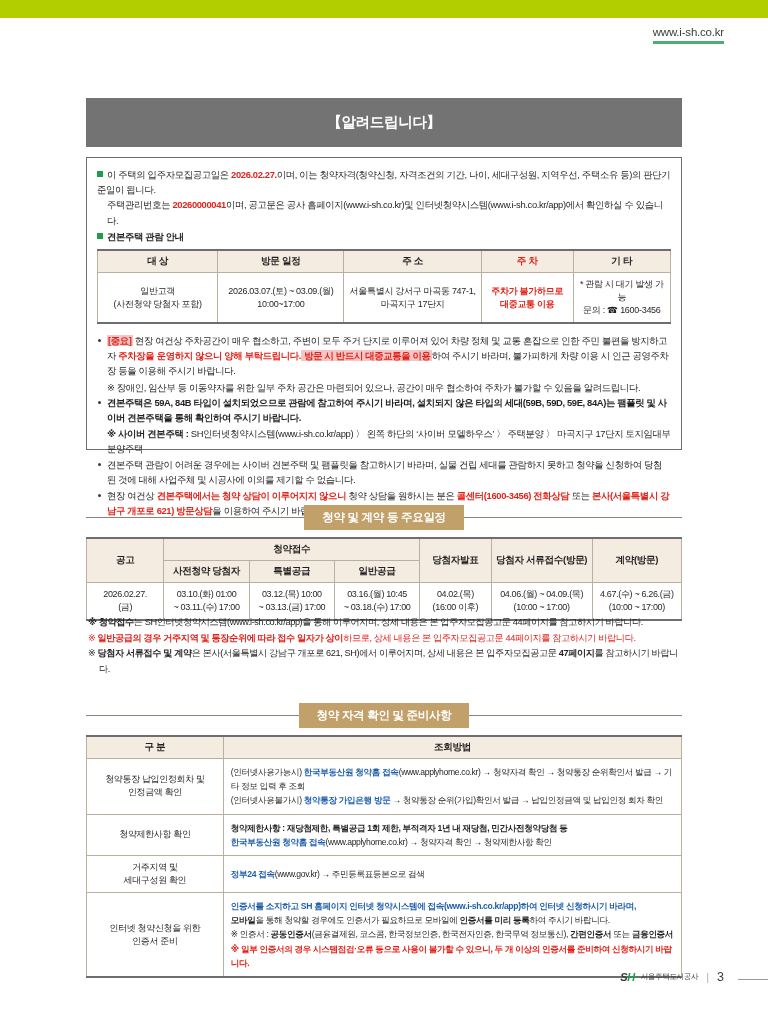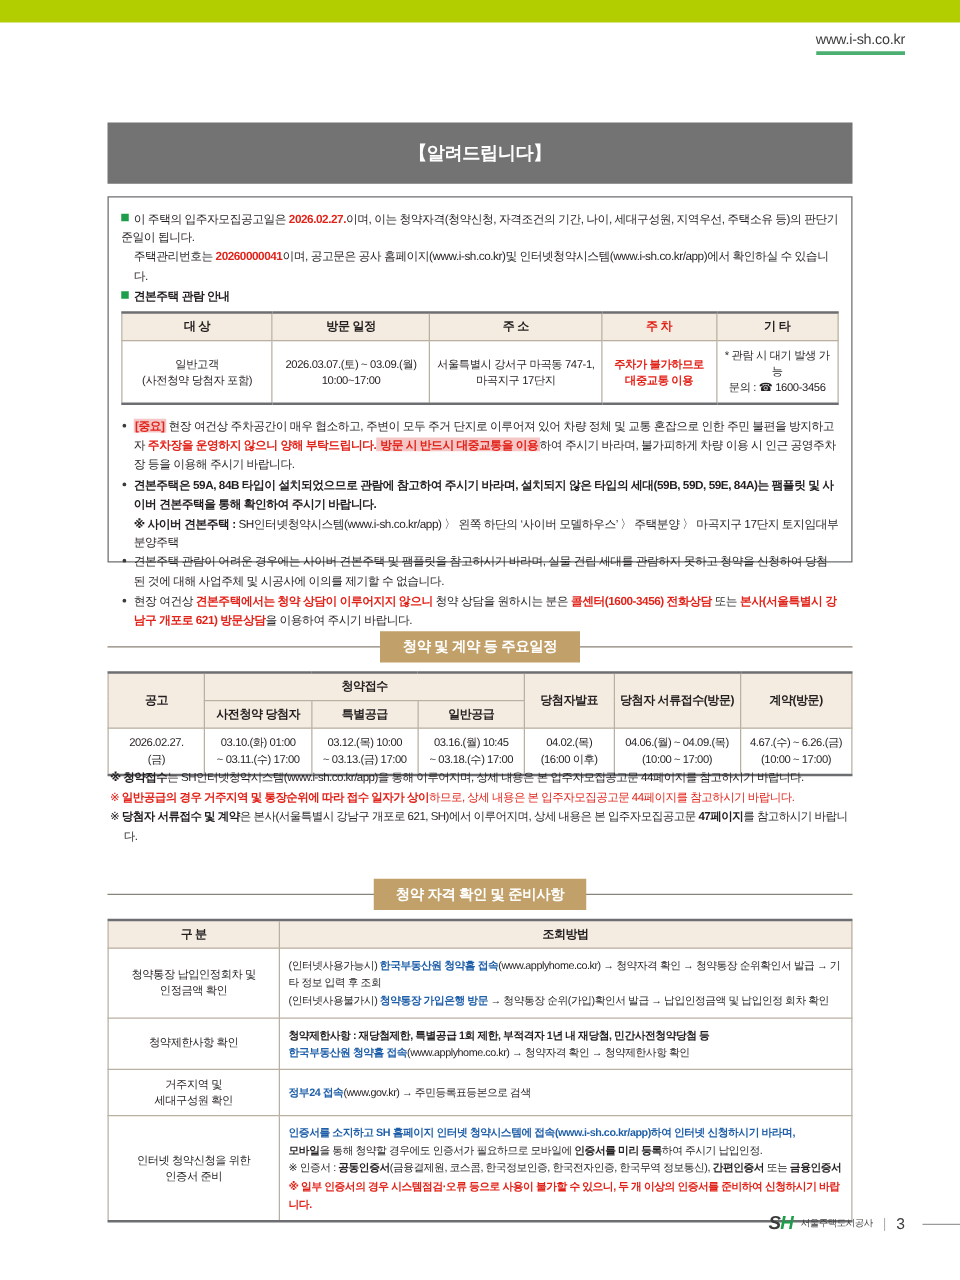--- a/index.html
+++ b/index.html
@@ -106,21 +106,21 @@
   .t3 td.val { font-size:8.6px; padding:6px 7px; line-height:14.2px; text-align:left; }
   .t3-top { border-top:2px solid #6d6e71 !important; }
   .t3-bot { border-bottom:2px solid #6d6e71 !important; }
   .blue { color:#1f5fa9; font-weight:bold; }
 
   
   .footer { position:absolute; left:0; right:0; bottom:36px; height:18px; }
   .footer-inner {
     position:absolute; right:44px; top:0; display:flex; align-items:center; gap:6px;
   }
-  .logo-sh { font-size:15px; font-weight:bold; font-style:italic; color:#3c3c3b; letter-spacing:-0.5px; }
+  .logo-sh { font-size:11px; font-weight:bold; font-style:italic; color:#3c3c3b; letter-spacing:-0.5px; }
   .logo-sh .h { color:#1e9e4a; }
   .logo-name { font-size:7.6px; color:#3c3c3b; letter-spacing:-0.4px; }
   .pg-div { color:#b0b0b0; font-size:11px; margin:0 2px; }
   .pg-num { font-size:12.5px; color:#3c3c3b; }
   .foot-rule { position:absolute; right:0; top:9px; width:28px; height:1px; background:#9a9a9a; }
 </style>
 </head>
 <body>
 
 <div class="topbar"></div>
@@ -178,20 +178,21 @@
       </td>
     </tr>
   </tbody>
     </table>
 
   <div class="blist">
 
     <div class="bullet line">
       <span class="hl">[중요]</span><span> 현장 여건상 주차공간이 매우 협소하고, 주변이 모두 주거 단지로 이루어져 있어 차량 정체 및 교통 혼잡으로 인한 주민 불편을 방지하고자 </span><span class="redb">주차장을 운영하지 않으니 양해 부탁드립니다.</span><span class="hl"> 방문 시 반드시 대중교통을 이용</span><span>하여 주시기 바라며, 불가피하게 차량 이용 시 인근 공영주차장 등을 이용해 주시기 바랍니다.</span>
     </div>
+    <div class="line sub">※ 장애인, 임산부 등 이동약자를 위한 일부 주차 공간은 마련되어 있으나, 공간이 매우 협소하여 주차가 불가할 수 있음을 알려드립니다.</div>
 
     <div class="bullet line">
       <span class="b">견본주택은 59A, 84B 타입이 설치되었으므로 관람에 참고하여 주시기 바라며, 설치되지 않은 타입의 세대(59B, 59D, 59E, 84A)는 팸플릿 및 사이버 견본주택을 통해 확인하여 주시기 바랍니다.</span>
     </div>
     <div class="line sub">
       <span class="b">※ 사이버 견본주택 : </span><span>SH인터넷청약시스템(www.i-sh.co.kr/app) 〉 왼쪽 하단의 ‘사이버 모델하우스’ 〉 주택분양 〉 마곡지구 17단지 토지임대부 분양주택</span>
     </div>
 
     <div class="bullet line">
       <span>견본주택 관람이 어려운 경우에는 사이버 견본주택 및 팸플릿을 참고하시기 바라며, 실물 건립 세대를 관람하지 못하고 청약을 신청하여 당첨된 것에 대해 사업주체 및 시공사에 이의를 제기할 수 없습니다.</span>
@@ -312,21 +313,21 @@
             <div><span class="blue">정부24 접속</span><span>(www.gov.kr) → 주민등록표등본으로 검색</span></div>
           </td>
         </tr>
         <tr>
           <td class="lbl t3-bot">
             <div>인터넷 청약신청을 위한</div>
             <div>인증서 준비</div>
           </td>
           <td class="val t3-bot">
             <div><span class="blue">인증서를 소지하고 SH 홈페이지 </span><span class="blue">인터넷 청약시스템에 접속</span><span class="blue">(www.i-sh.co.kr/app)</span><span class="blue">하여 인터넷 신청하시기 바라며,</span></div>
-            <div><span class="b">모바일</span><span>을 통해 청약할 경우에도 인증서가 필요하므로 모바일에 </span><span class="b">인증서를 미리 등록</span><span>하여 주시기 납입인정.</span></div>
+            <div><span class="b">모바일</span><span>을 통해 청약할 경우에도 인증서가 필요하므로 모바일에 </span><span class="b">인증서를 미리 등록</span><span>하여 주시기 바랍니다.</span></div>
             <div><span>※ 인증서 : </span><span class="b">공동인증서</span><span>(금융결제원, 코스콤, 한국정보인증, 한국전자인증, 한국무역 정보통신), </span><span class="b">간편인증서</span><span> 또는 </span><span class="b">금융인증서</span></div>
             <div><span class="redb">※ 일부 인증서의 경우 시스템점검·오류 등으로 사용이 불가할 수 있으니, 두 개 이상의 인증서를 준비하여 신청하시기 바랍니다.</span></div>
           </td>
         </tr>
       </tbody>
   </table>
 </div>
 
 <div class="footer">
   <div class="footer-inner">

